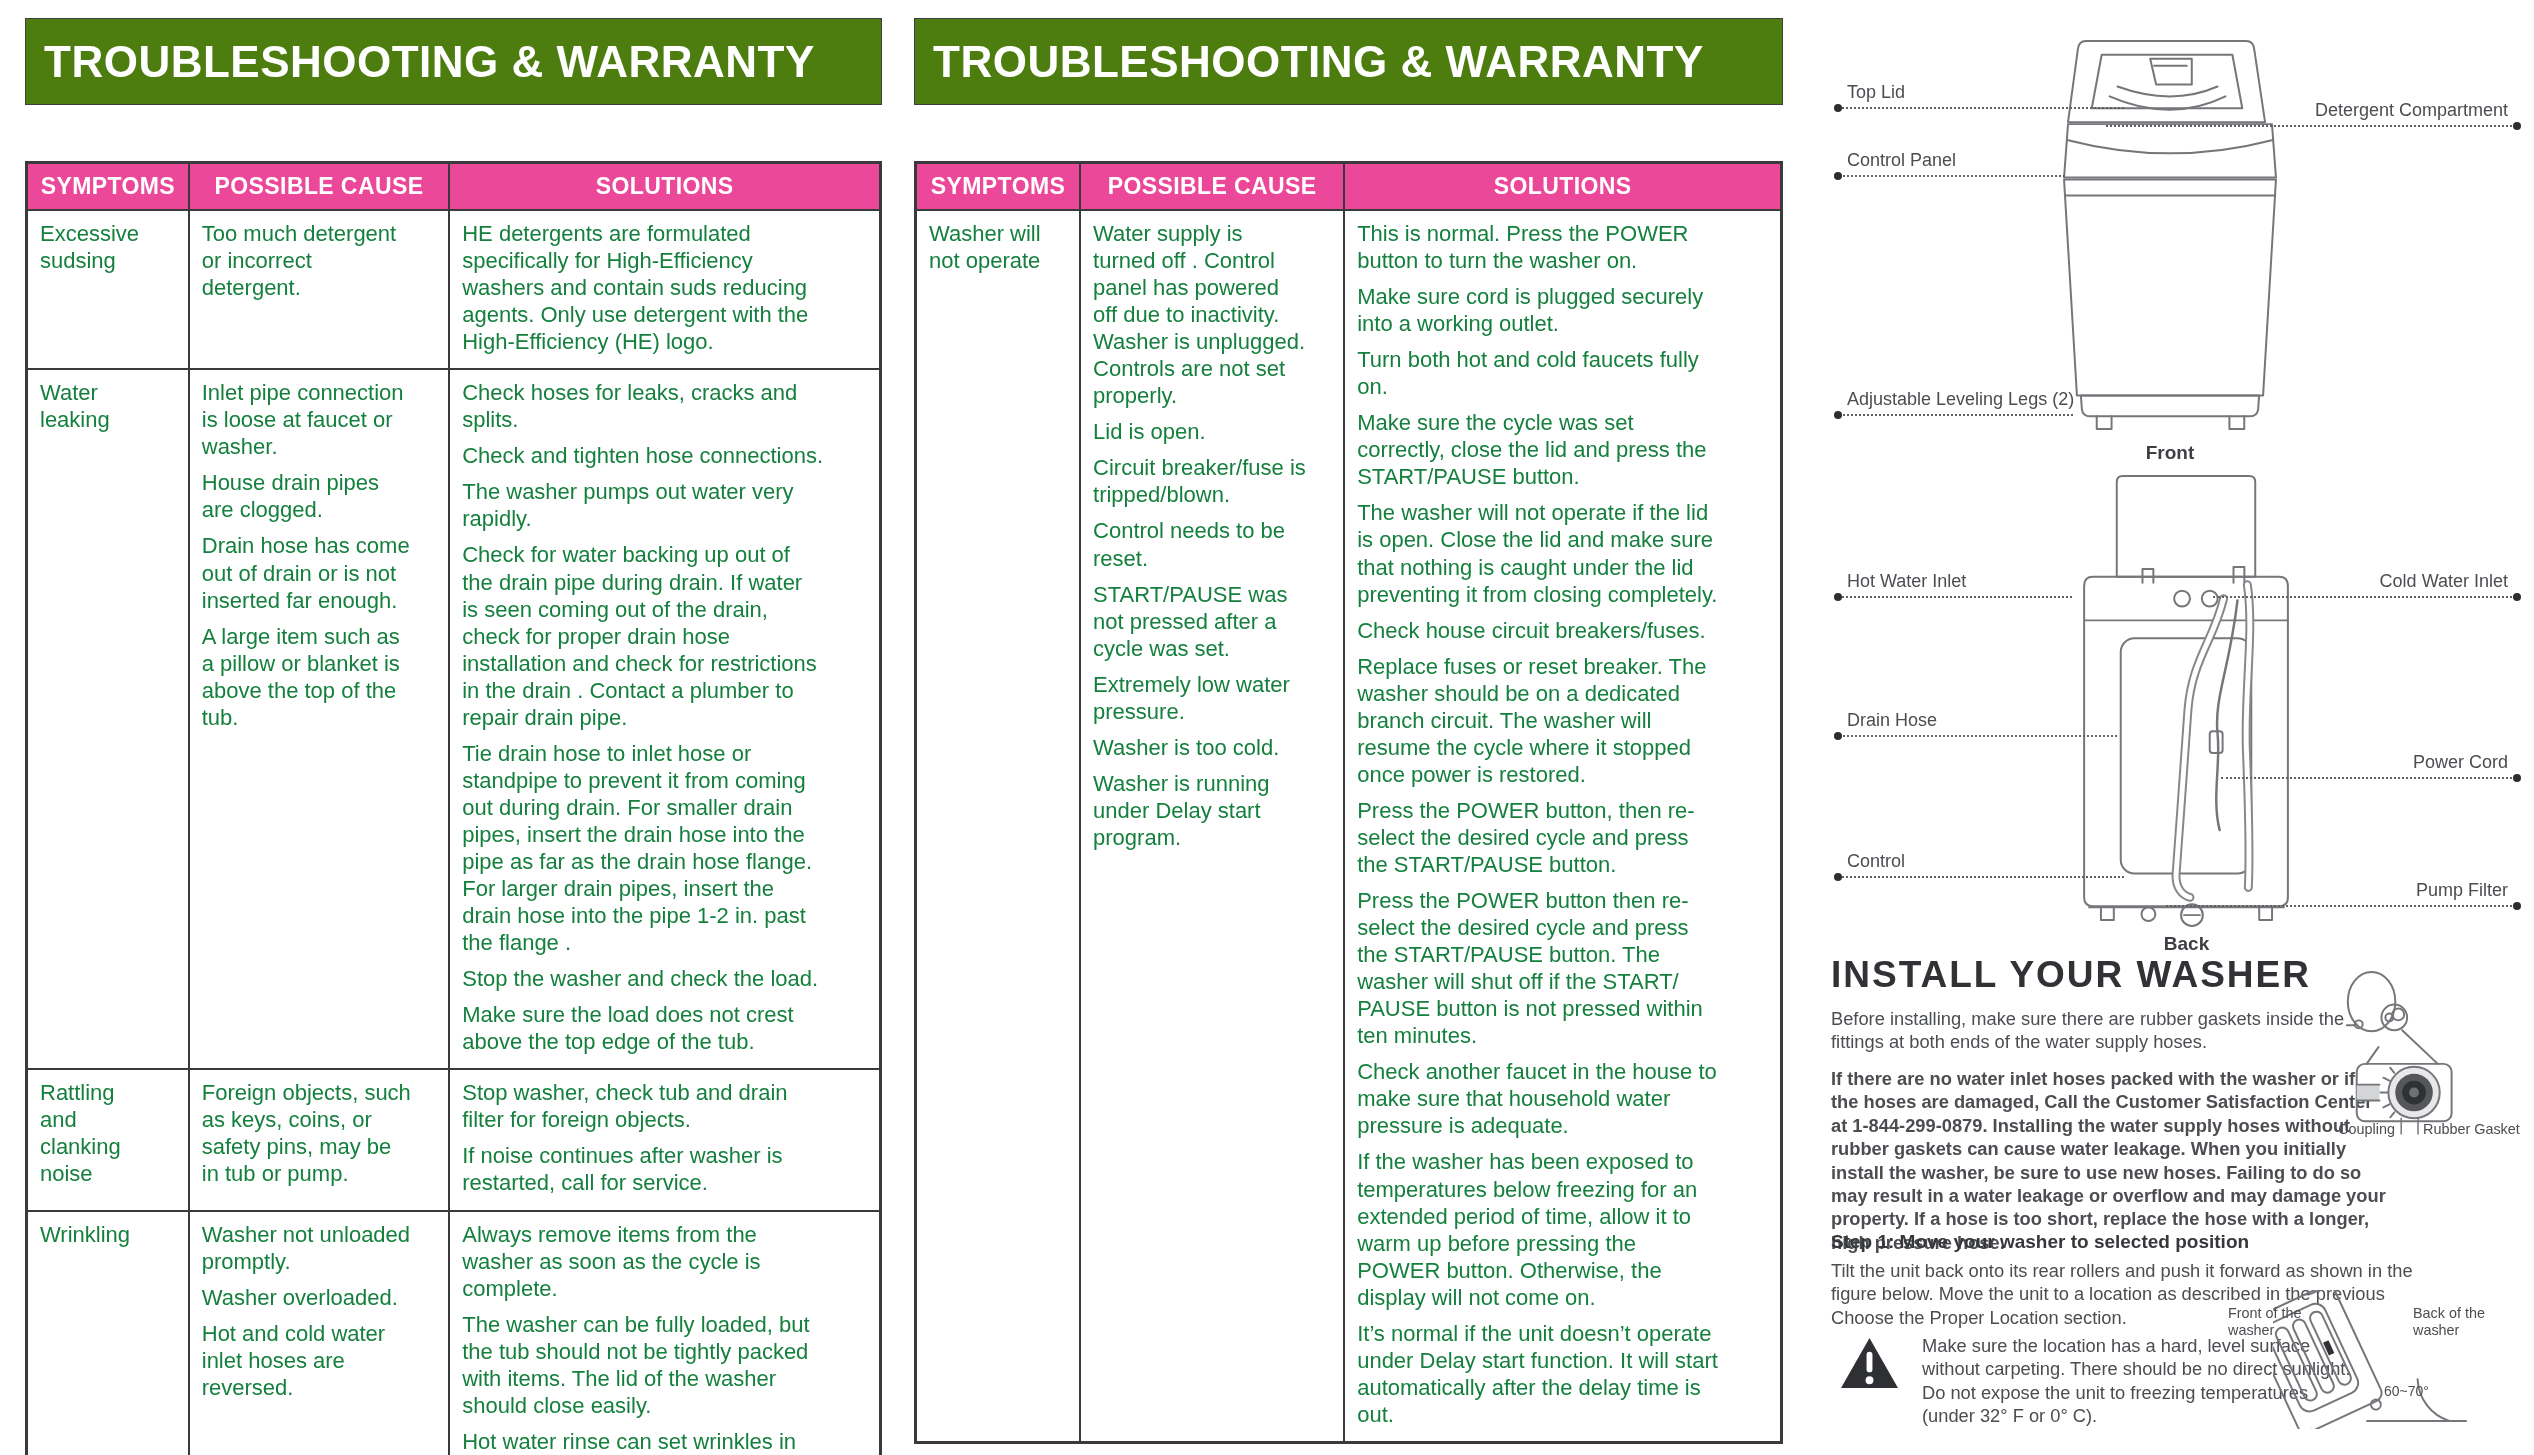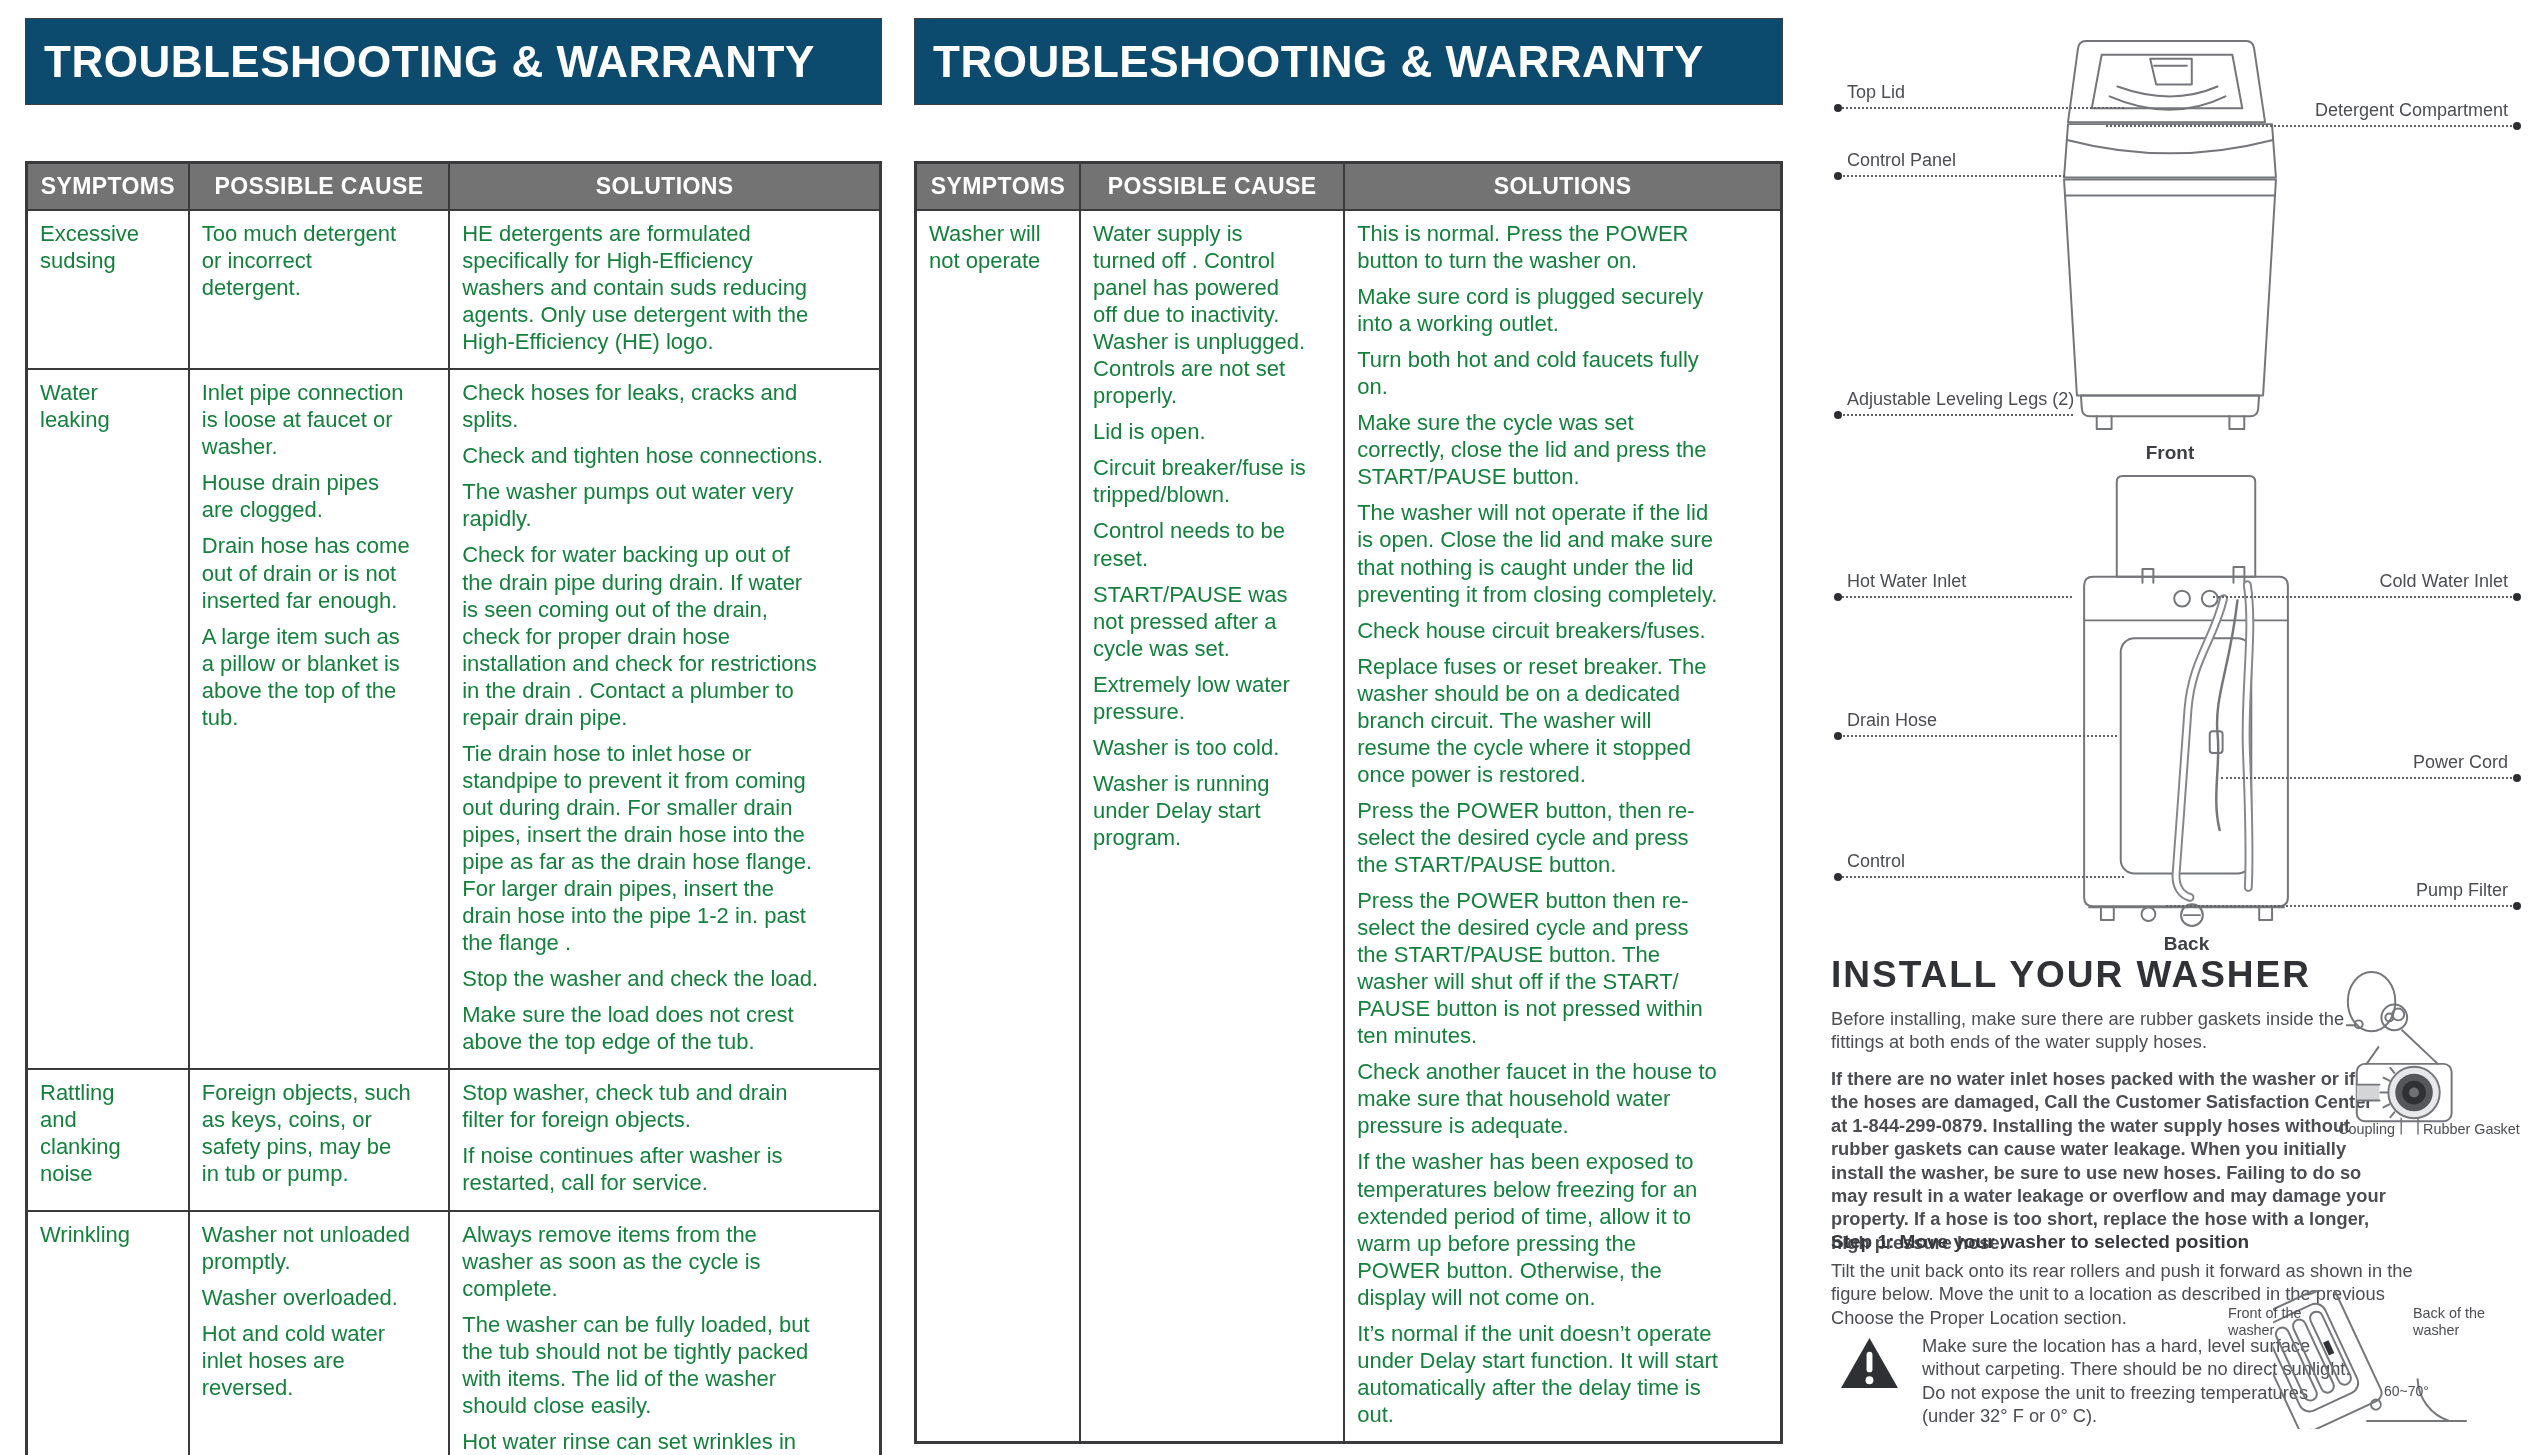--- a/index.html
+++ b/index.html
@@ -7,29 +7,29 @@
               font-family:"Liberation Sans", sans-serif; color:#484a4e; }
   .page { position:relative; width:2534px; height:1455px; }
 
   
   .col { position:absolute; top:18px; }
   .colL { left:25px;  width:857px; }
   .colM { left:914px; width:869px; }
   .colR { position:absolute; left:1827px; top:25px; width:703px; height:1431px; }
 
   
-  .banner { height:87px; background:#0c4a6e; display:flex; align-items:center;
+  .banner { height:87px; background:#4d7c0f; display:flex; align-items:center;
             padding:0 18px; border:1px solid #3c3f44; }
   .banner h1 { color:#ffffff; font-size:44px; font-weight:700; letter-spacing:0.5px; white-space:nowrap; }
 
   
   table.tbl { width:100%; border-collapse:collapse; margin-top:56px;
               border:3px solid #3a3a3c; table-layout:fixed; }
   col.c1 { width:19%; } col.c2 { width:30.5%; } col.c3 { width:50.5%; }
-  .tbl th { background:#737373; color:#ffffff; font-size:23px; font-weight:700;
+  .tbl th { background:#ec4899; color:#ffffff; font-size:23px; font-weight:700;
             letter-spacing:0.4px; padding:9px 4px; border:2px solid #3a3a3c; text-align:center; }
   .tbl td { vertical-align:top; border:2px solid #3a3a3c; font-size:22px; line-height:1.23;
             padding:9px 36px 13px 12px; color:#15803d; }
   .tbl td.sol { padding-right:55px; }
   .tbl td p { margin:0 0 9px; }
   .tbl td p:last-child { margin-bottom:0; }
 
   
   .dlabel { position:absolute; font-size:18px; color:#4b4d51; }
   .dlabel .txt { display:block; padding:0 0 4px 12px; white-space:nowrap; }

